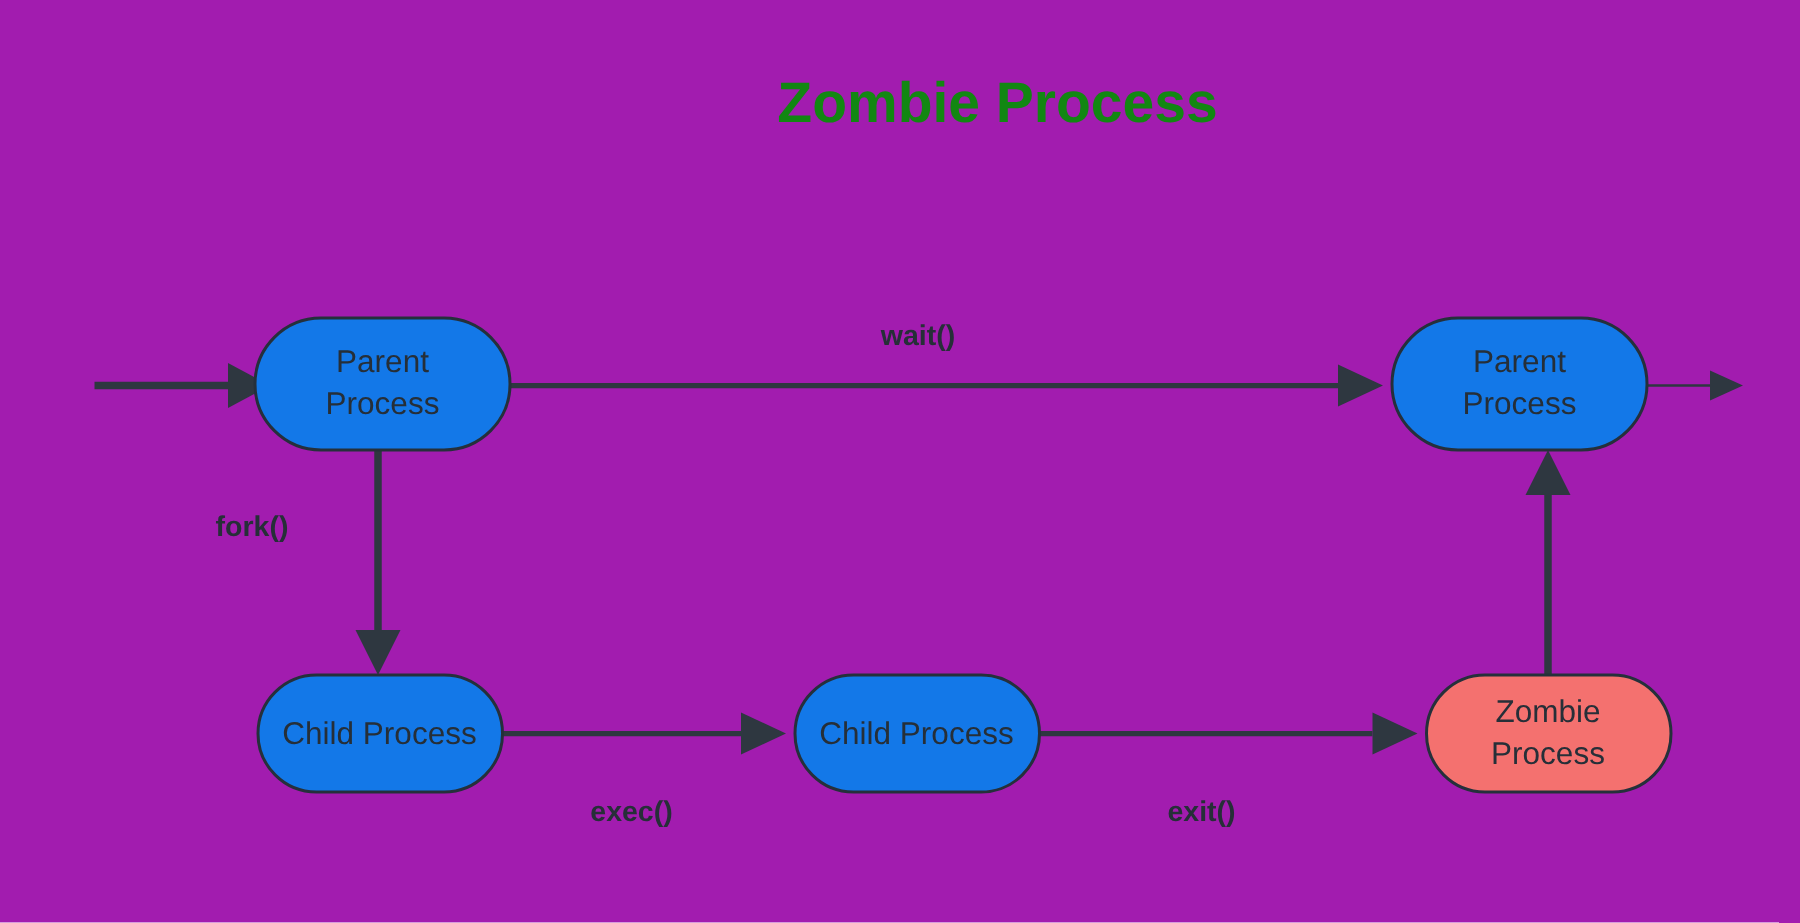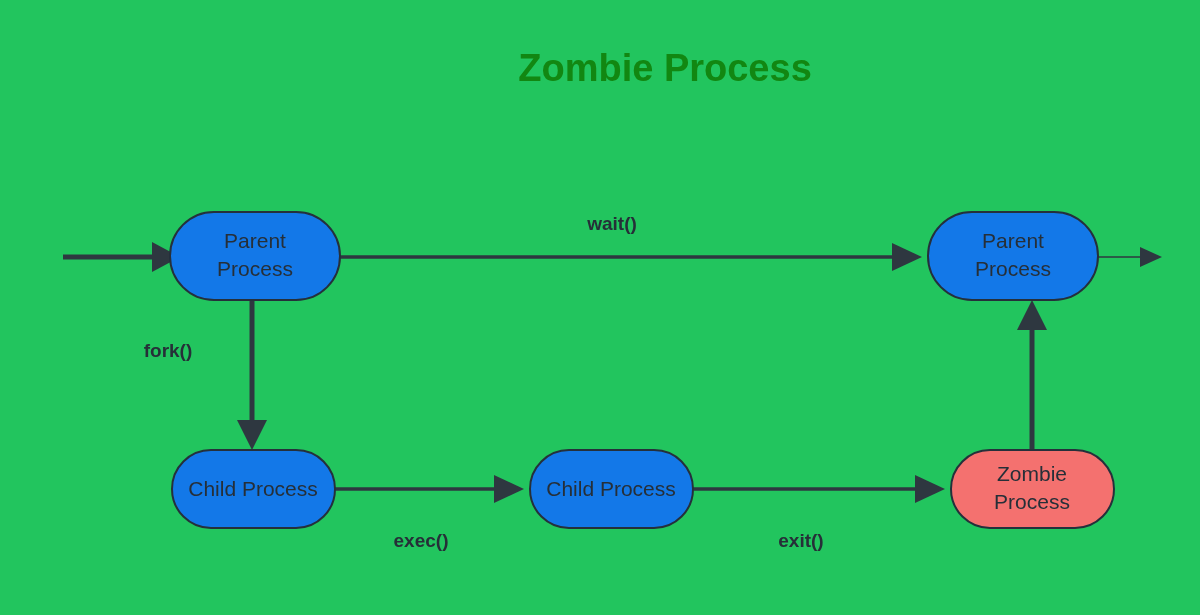--- a/index.html
+++ b/index.html
@@ -8,21 +8,21 @@
     padding: 0;
     background: #ffffff;
   }
   body {
     font-family: "Liberation Sans", sans-serif;
   }
   #canvas {
     position: relative;
     width: 1200px;
     height: 615px;
-    background: #22c55e;
+    background: #a21caf;
     overflow: hidden;
   }
   #diagram-svg {
     position: absolute;
     left: 0;
     top: 0;
     width: 1200px;
     height: 615px;
   }
   .title-text {

